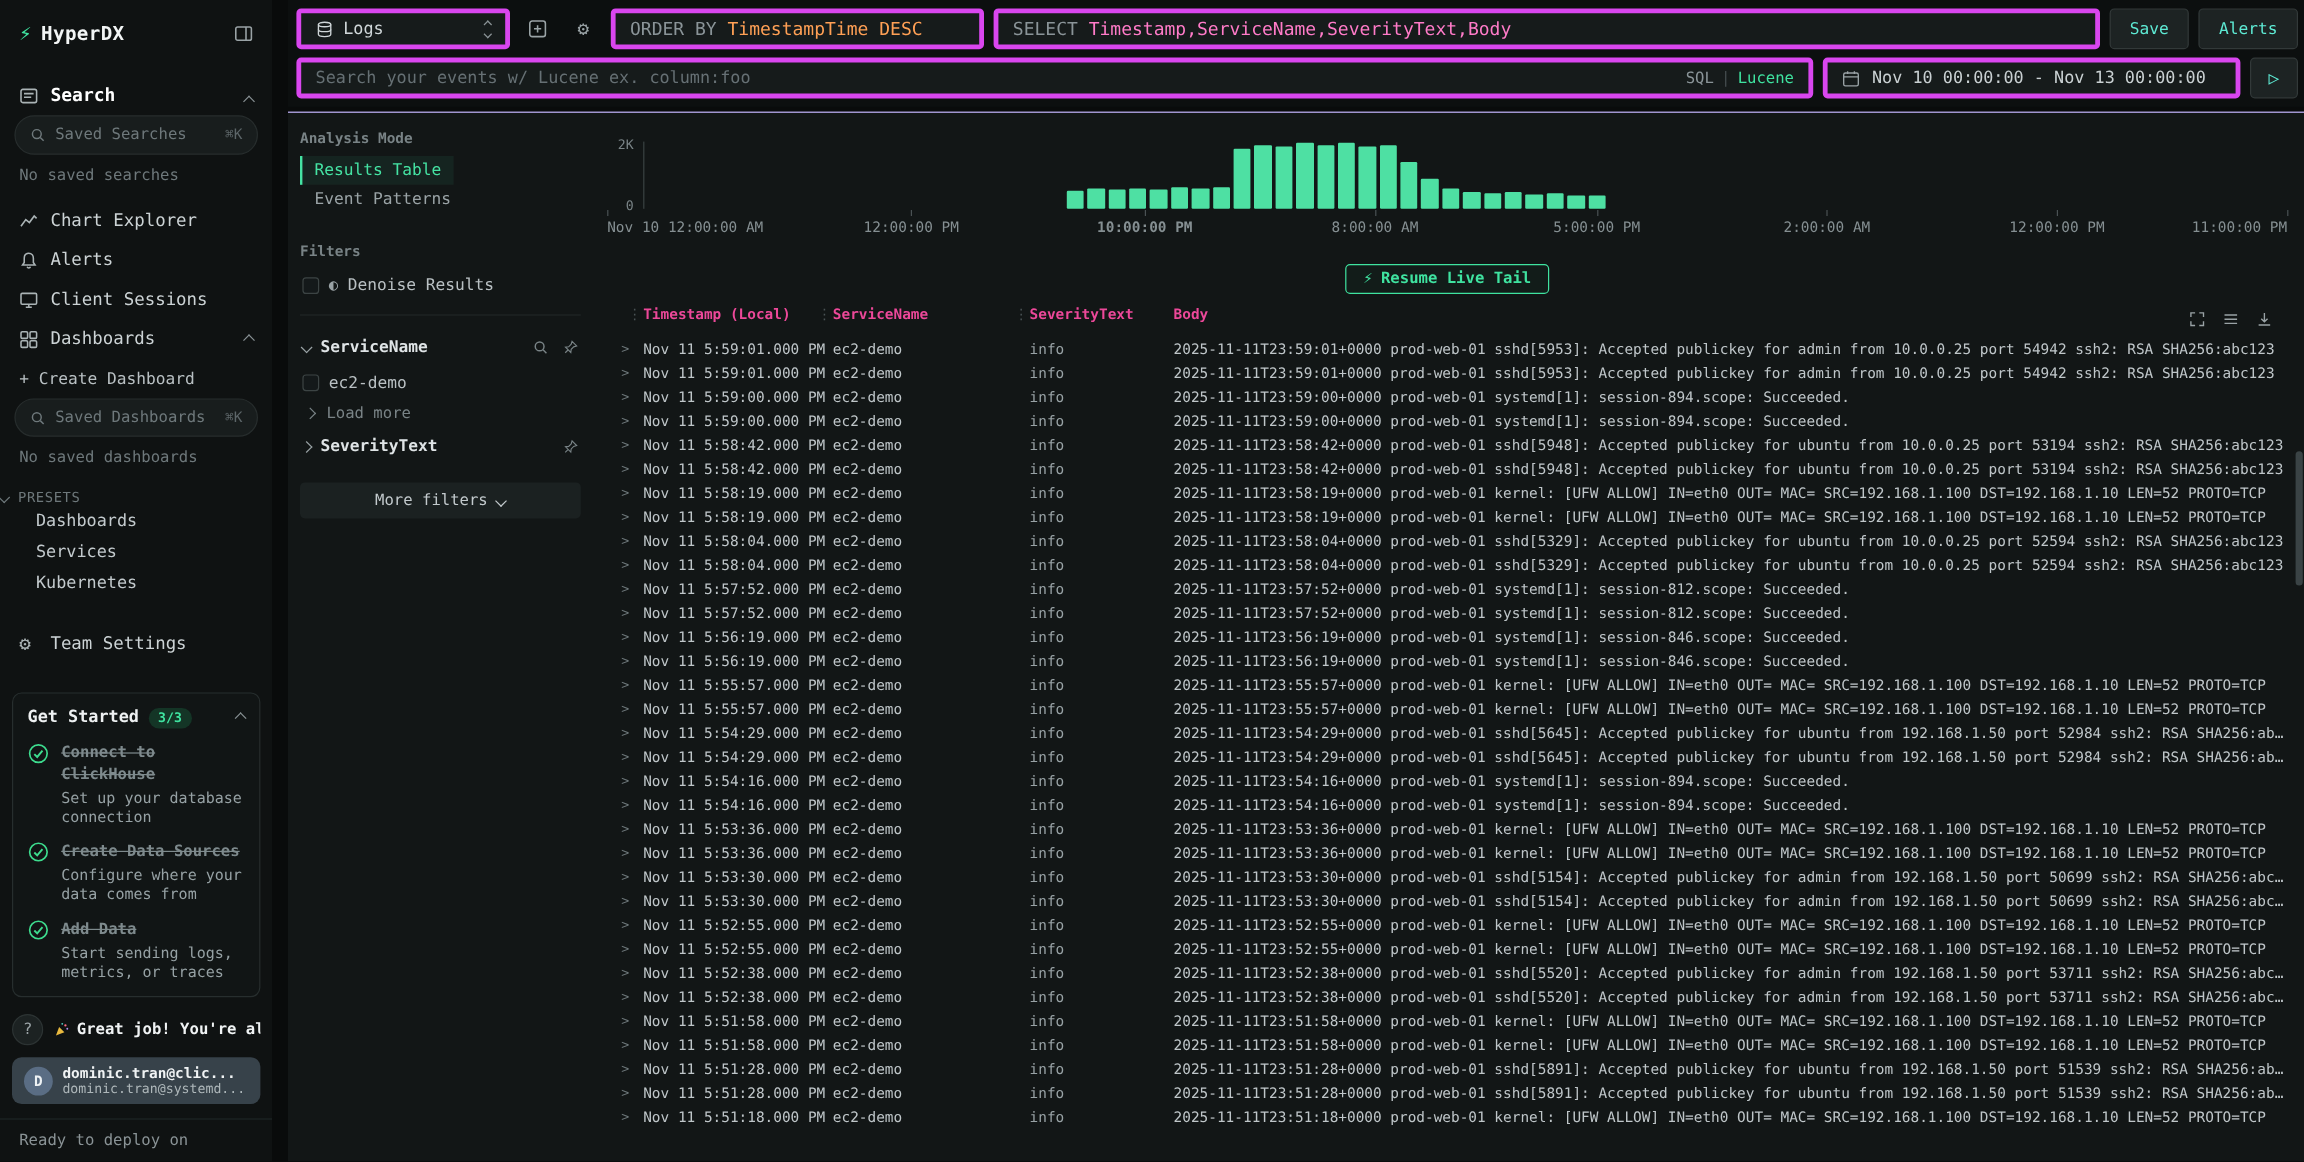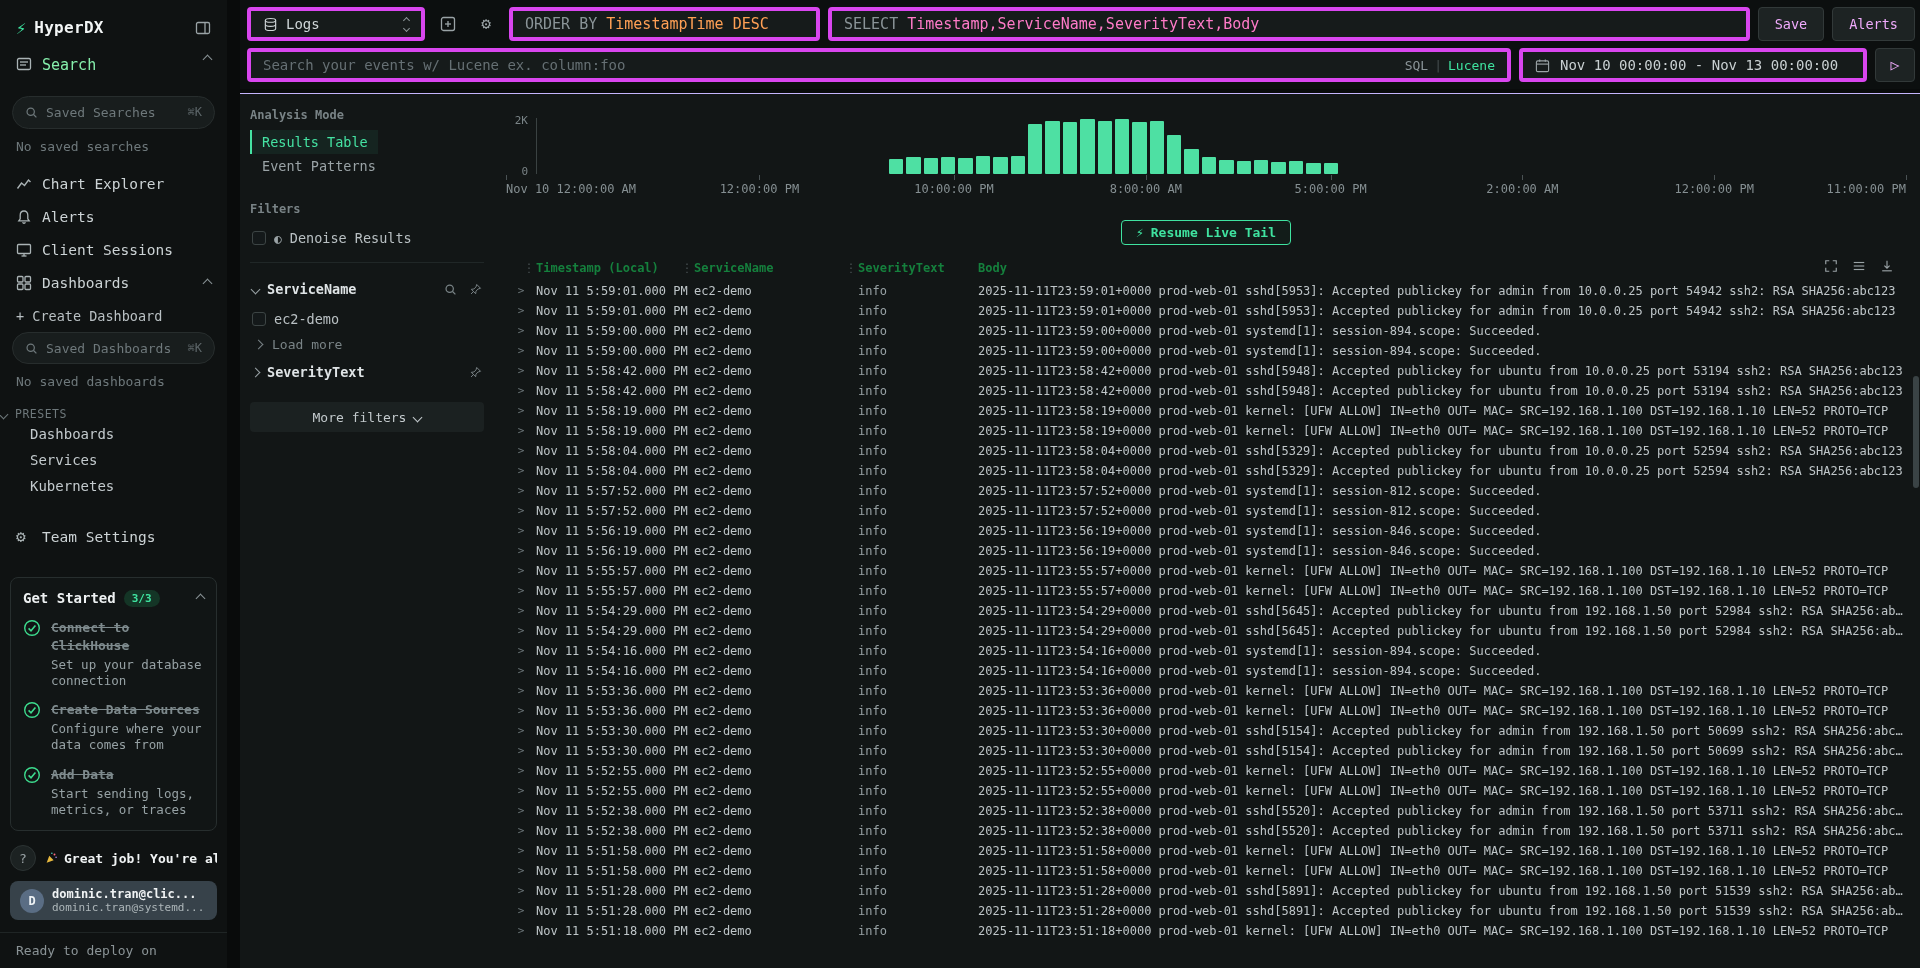--- a/index.html
+++ b/index.html
@@ -8,21 +8,21 @@
   svg{display:block}
   button{font-family:inherit;cursor:pointer}
   .app{display:flex;width:100%;height:100%}
 
   
   .sidebar{width:227px;min-width:227px;height:968px;background:#0f1212;display:flex;flex-direction:column;overflow:hidden}
   .logo-row{display:flex;align-items:center;gap:8px;padding:0 16px;height:58px}
   .logo-glyph{color:#3fe3a0;font-size:17px}
   .logo-text{font-weight:bold;font-size:16px;color:#f2f5f5;letter-spacing:.3px}
   .logo-row .panel-icon{margin-left:auto;color:#9aa3a6;cursor:pointer}
-  .section-header{display:flex;align-items:flex-start;gap:10px;padding:0 16px;height:34px;color:#86efac;font-weight:normal;font-size:15px;cursor:pointer}
+  .section-header{display:flex;align-items:flex-end;gap:10px;padding:0 16px;height:34px;color:#ffffff;font-weight:bold;font-size:15px;cursor:pointer}
   .section-header .nicon{color:#aab3b5}
   .section-header .chev{margin-left:auto;color:#8a9396}
   .chev{display:inline-block;width:7px;height:7px;border-right:1.5px solid currentColor;border-bottom:1.5px solid currentColor}
   .chev.up{transform:rotate(-135deg)}
   .chev.down{transform:rotate(45deg)}
   .chev.right{transform:rotate(-45deg)}
   .pill{display:flex;align-items:center;gap:8px;margin:8px 12px 0;height:34px;border-radius:17px;background:#181d1d;border:1px solid #272d2d;padding:0 12px;color:#6e787b;font-size:13px;cursor:pointer}
   .pill .kbd{margin-left:auto;font-size:12px;color:#5d6669}
   .pill .micon{color:#6e787b}
   .muted-note{color:#6e787b;font-size:13px;padding:10px 16px 0}
@@ -62,21 +62,21 @@
   .input-box{background:#161b1b;border:4px solid #d946ef;border-radius:4px;height:34px;display:flex;align-items:center;padding:0 12px;gap:8px;cursor:text}
   .source-select{width:178px;color:#cfd6d8;font-size:14px;cursor:pointer}
   .source-select .updown{margin-left:auto;display:flex;flex-direction:column;gap:3px;color:#8a9396}
   .updown .chev{width:5px;height:5px}
   .sm-btn{width:30px;height:30px;display:flex;align-items:center;justify-content:center;color:#9aa3a6;background:transparent;border:none;border-radius:4px}
   .query-input{flex:1;font-size:15px;overflow:hidden;white-space:nowrap}
   .kw{color:#8a9498;margin-right:.6em}
   .fields{color:#ff7bc8}
   .orderby-input{width:311px;font-size:15px;overflow:hidden;white-space:nowrap}
   .ob-val{color:#ffa055}
-  .btn{height:34px;background:#1d2323;border:1px solid #323939;border-radius:4px;color:#f0abfc;font-size:13.5px;padding:0 16px;display:flex;align-items:center;justify-content:center}
+  .btn{height:34px;background:#1d2323;border:1px solid #323939;border-radius:4px;color:#5eead4;font-size:13.5px;padding:0 16px;display:flex;align-items:center;justify-content:center}
   .search-box{flex:1}
   .search-box input{flex:1;min-width:0;background:transparent;border:none;outline:none;color:#c3cacd;font-family:inherit;font-size:14px}
   .search-box input::placeholder{color:#667074}
   .lang{font-size:13px;display:flex;align-items:center;cursor:pointer}
   .lang .sql{color:#8a9498}
   .lang .divider{color:#444c4e;margin:0 6px}
   .lang .lucene{color:#3fe3a0}
   .date-box{width:348px;font-size:14px;color:#c9d0d2;gap:10px;cursor:pointer}
   .date-box .micon{color:#9aa3a6}
   .run-btn{width:40px;padding:0;font-size:15px}
@@ -113,21 +113,21 @@
   .bar{flex:1;border-radius:1px;min-height:2px}
   .x-axis{position:relative;height:20px;margin-top:4px;font-size:12px;color:#858f92}
   .x-tick{position:absolute;top:4px;white-space:nowrap}
   .x-tickmark{position:absolute;top:-3px;width:1px;height:5px;background:#4a5254}
   .live-tail-row{display:flex;justify-content:center;margin-top:22px}
   .live-tail{display:flex;align-items:center;gap:7px;border:1px solid #3fe3a0;color:#3fe3a0;background:rgba(18,34,27,.5);font-size:13px;font-weight:bold;padding:4px 14px;border-radius:4px}
   .bolt{font-size:13px}
 
   
   .lt{margin-top:10px;flex:1;min-height:0;display:flex;flex-direction:column;font-size:12px}
-  .lt-header{display:flex;align-items:center;height:26px;font-weight:bold;color:#15803d;position:relative}
+  .lt-header{display:flex;align-items:flex-start;height:26px;font-weight:bold;color:#ec4899;position:relative}
   .c-chev{width:30px;flex:none;color:#6e787b;text-align:center}
   .c-ts{width:158px;flex:none}
   .c-svc{width:164px;flex:none}
   .c-sev{width:120px;flex:none}
   .c-body{flex:1;min-width:0;overflow:hidden;white-space:nowrap;text-overflow:ellipsis}
   .hcol{position:relative;cursor:pointer}
   .hcol::before{content:"⋮";position:absolute;left:-13px;color:#4a5355;font-weight:normal}
   .header-tools{position:absolute;right:12px;top:4px;display:flex;gap:14px;color:#9aa3a6}
   .header-tools .ticon{cursor:pointer}
   .lt-body{flex:1;overflow:hidden}
@@ -479,21 +479,21 @@
                 <div class="bar" style="height: 19%; background: rgb(78, 224, 163);"></div>
               </div>
           </div>
         </div>
         <div class="x-axis">
             <span class="x-tickmark" style="left: 0%;"></span>
             <span class="x-tick" style="left: 0%; transform: none;">Nov 10 12:00:00 AM</span>
             <span class="x-tickmark" style="left: 18.1%;"></span>
             <span class="x-tick" style="left: 18.1%; transform: translateX(-50%);">12:00:00 PM</span>
             <span class="x-tickmark" style="left: 32%;"></span>
-            <span class="x-tick" style="left: 32%; transform: translateX(-50%);">10:00:00 PM</span>
+            <span class="x-tick" style="left: 32%; transform: translateX(-50%); font-weight: bold;">10:00:00 PM</span>
             <span class="x-tickmark" style="left: 45.7%;"></span>
             <span class="x-tick" style="left: 45.7%; transform: translateX(-50%);">8:00:00 AM</span>
             <span class="x-tickmark" style="left: 58.9%;"></span>
             <span class="x-tick" style="left: 58.9%; transform: translateX(-50%);">5:00:00 PM</span>
             <span class="x-tickmark" style="left: 72.6%;"></span>
             <span class="x-tick" style="left: 72.6%; transform: translateX(-50%);">2:00:00 AM</span>
             <span class="x-tickmark" style="left: 86.3%;"></span>
             <span class="x-tick" style="left: 86.3%; transform: translateX(-50%);">12:00:00 PM</span>
             <span class="x-tickmark" style="left: 100%;"></span>
             <span class="x-tick" style="left: 100%; transform: translateX(-100%);">11:00:00 PM</span>

